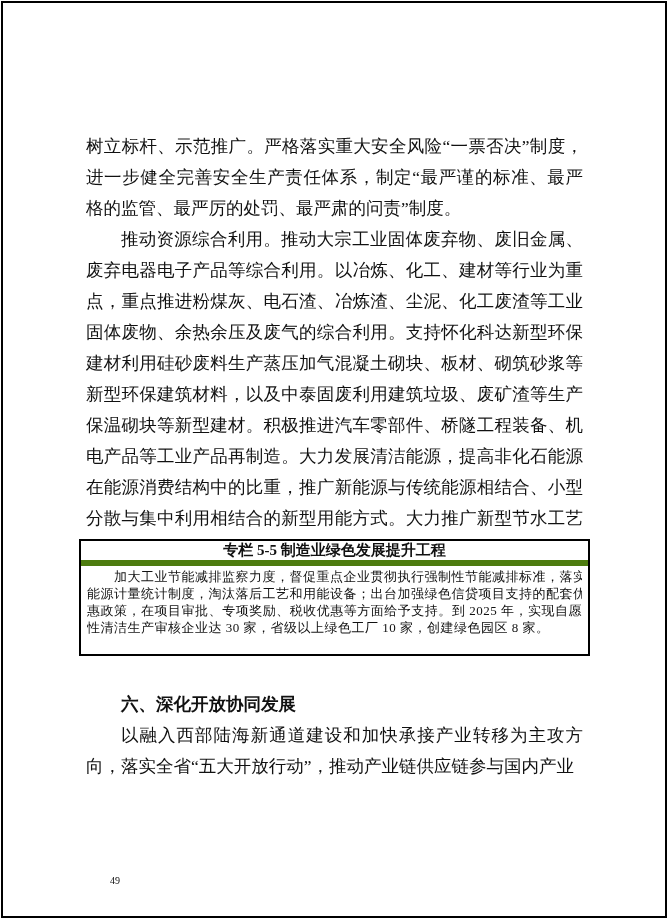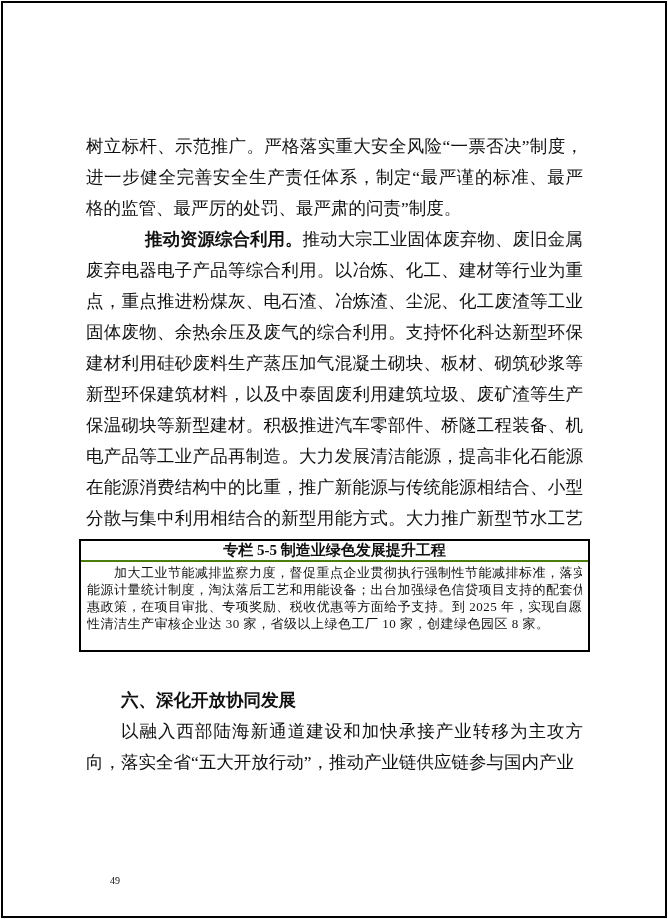--- a/index.html
+++ b/index.html
@@ -27,36 +27,36 @@
   .line {
     text-align: justify;
     text-align-last: justify;
     white-space: nowrap;
     overflow: hidden;
   }
   .line.last {
     text-align-last: left;
   }
   .line.indent { padding-left: 35px; }
-  .bold { font-weight: bold; margin-left: 24px; }
+  .bold { font-weight: normal; }
 
   .column-box {
     box-sizing: border-box;
     margin-left: -7px;
     margin-top: 5px;
     width: 511px;
     border: 2px solid #000000;
   }
   .column-box-title {
     font-size: 15px;
     font-weight: bold;
     line-height: 19px;
     text-align: center;
     text-align-last: center;
-    border-bottom: 2px solid #4d7c0f;
+    border-bottom: 6px solid #4d7c0f;
     white-space: nowrap;
   }
   .column-box-body {
     padding: 2px 6px 18px 6px;
     font-size: 13px;
     line-height: 17px;
     font-family: Liberation Serif, serif;
   }
   .column-box-body .line { letter-spacing: 0.5px; }
   .column-box-body .line.indent { padding-left: 27px; }

